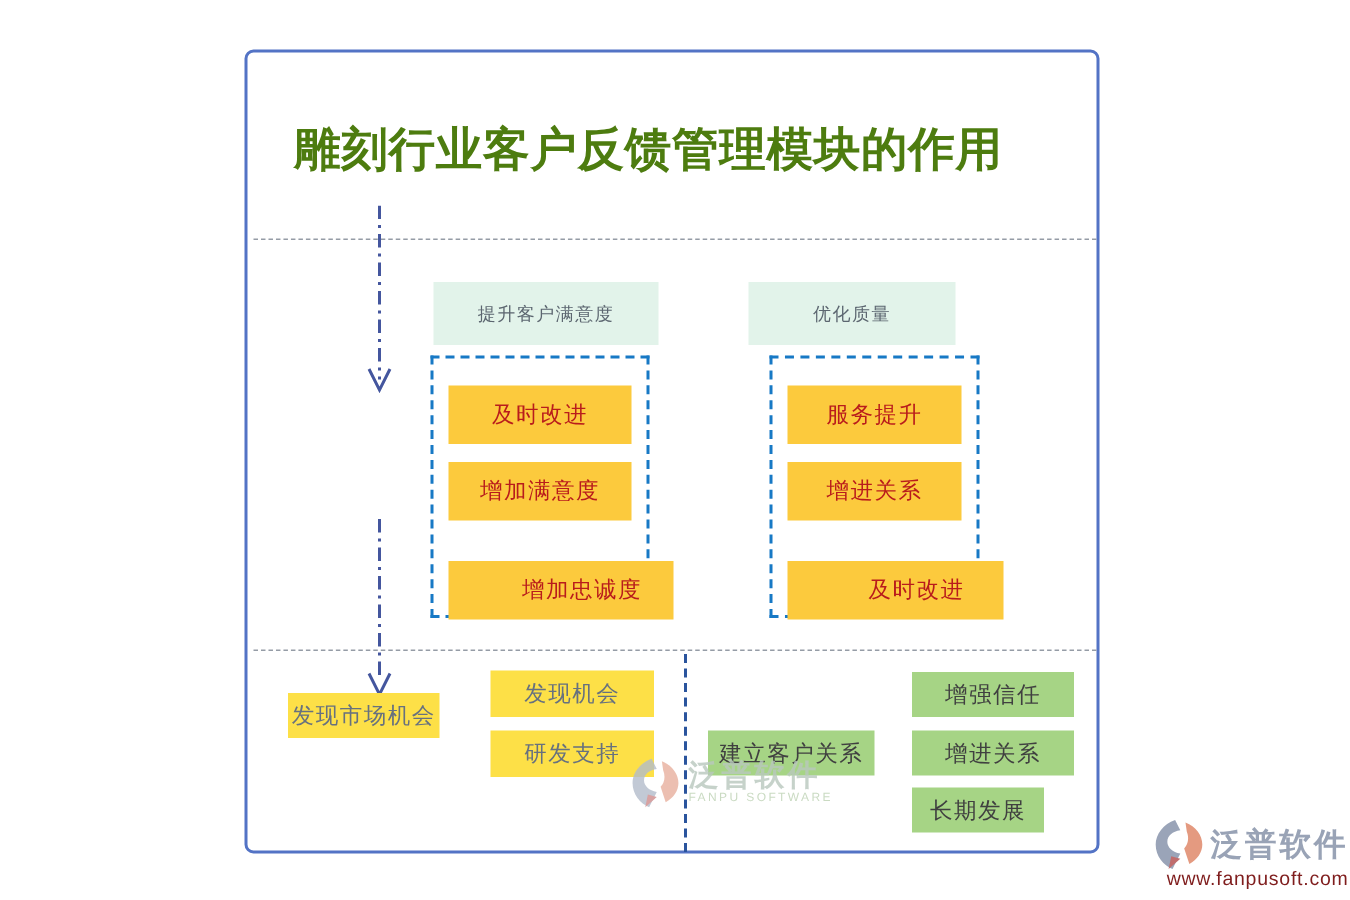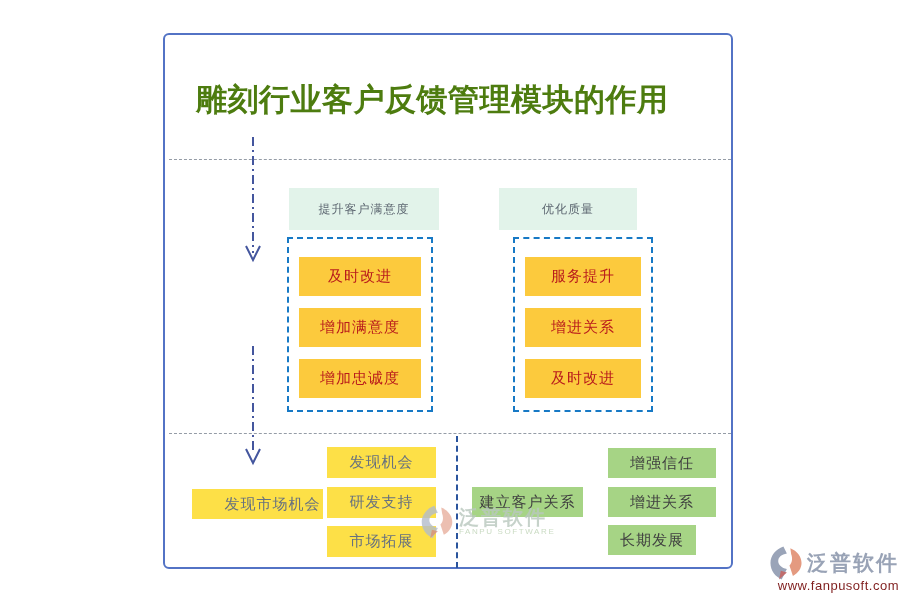--- a/index.html
+++ b/index.html
@@ -32,24 +32,24 @@
   #colh1{left:289px;top:188px;width:150px;height:42px;}
   #colh2{left:499px;top:188px;width:138px;height:42px;}
   .group{position:absolute;border:2px dashed #1779c5;box-sizing:border-box;}
   #group1{left:287px;top:237px;width:146px;height:175px;}
   #group2{left:513px;top:237px;width:140px;height:175px;}
   .chip{
     position:absolute;display:flex;align-items:center;justify-content:center;
     font-size:15px;letter-spacing:1px;
   }
   .chip.yellow{left:10px;width:calc(100% - 20px);height:39px;background:#fcca3d;color:#b91c1c;}
-  .y1{top:18px;} .y2{top:69px;} .y3{top:120px;}
+  .y1{top:18px;} .y2{top:69px;} .y3{top:135px;padding-left:28px;}
   .chip.blue{background:#fde047;color:#67717f;}
   .chip.green{background:#a6d485;color:#404040;}
-  #bl-label{left:192px;top:489px;width:101px;height:30px;padding-left:30px;}
+  #bl-label{left:192px;top:462px;width:101px;height:30px;}
   #bl-item0{left:327px;top:447px;width:109px;height:31px;}
   #bl-item1{left:327px;top:487px;width:109px;height:31px;}
   #bl-item2{left:327px;top:526px;width:109px;height:31px;}
   #br-label{left:472px;top:487px;width:111px;height:30px;}
   #br-item0{left:608px;top:448px;width:108px;height:30px;}
   #br-item1{left:608px;top:487px;width:108px;height:30px;}
   #br-item2{left:608px;top:525px;width:88px;height:30px;}
   .wm-center{
     position:absolute;left:420px;top:503px;display:flex;align-items:center;gap:5px;opacity:0.8;
   }
@@ -94,21 +94,20 @@
 
   <div class="group" id="group2">
     <div class="chip yellow y1">服务提升</div>
     <div class="chip yellow y2">增进关系</div>
     <div class="chip yellow y3">及时改进</div>
   </div>
 
   <div class="chip blue" id="bl-label">发现市场机会</div>
   <div class="chip blue" id="bl-item0">发现机会</div>
   <div class="chip blue" id="bl-item1">研发支持</div>
-  <div class="chip blue" id="bl-item2">市场拓展</div>
 
   <div class="chip green" id="br-label">建立客户关系</div>
   <div class="chip green" id="br-item0">增强信任</div>
   <div class="chip green" id="br-item1">增进关系</div>
   <div class="chip green" id="br-item2">长期发展</div>
 
   <div class="wm-center">
     <svg width="34" height="38" viewBox="0 0 40 44">
       <path d="M17 3 C8 6 2 14 2 22 C2 31 8 38 15 41 L21 29 C15 28 11 24 11 20 C11 15 15 12 21 11 Z" fill="#b3bccb"></path>
       <path d="M25 5 C33 8 38 15 38 22 C38 28 34 34 28 37 L24 25 C27 22 28 17 26 12 Z" fill="#e8b09e"></path>

